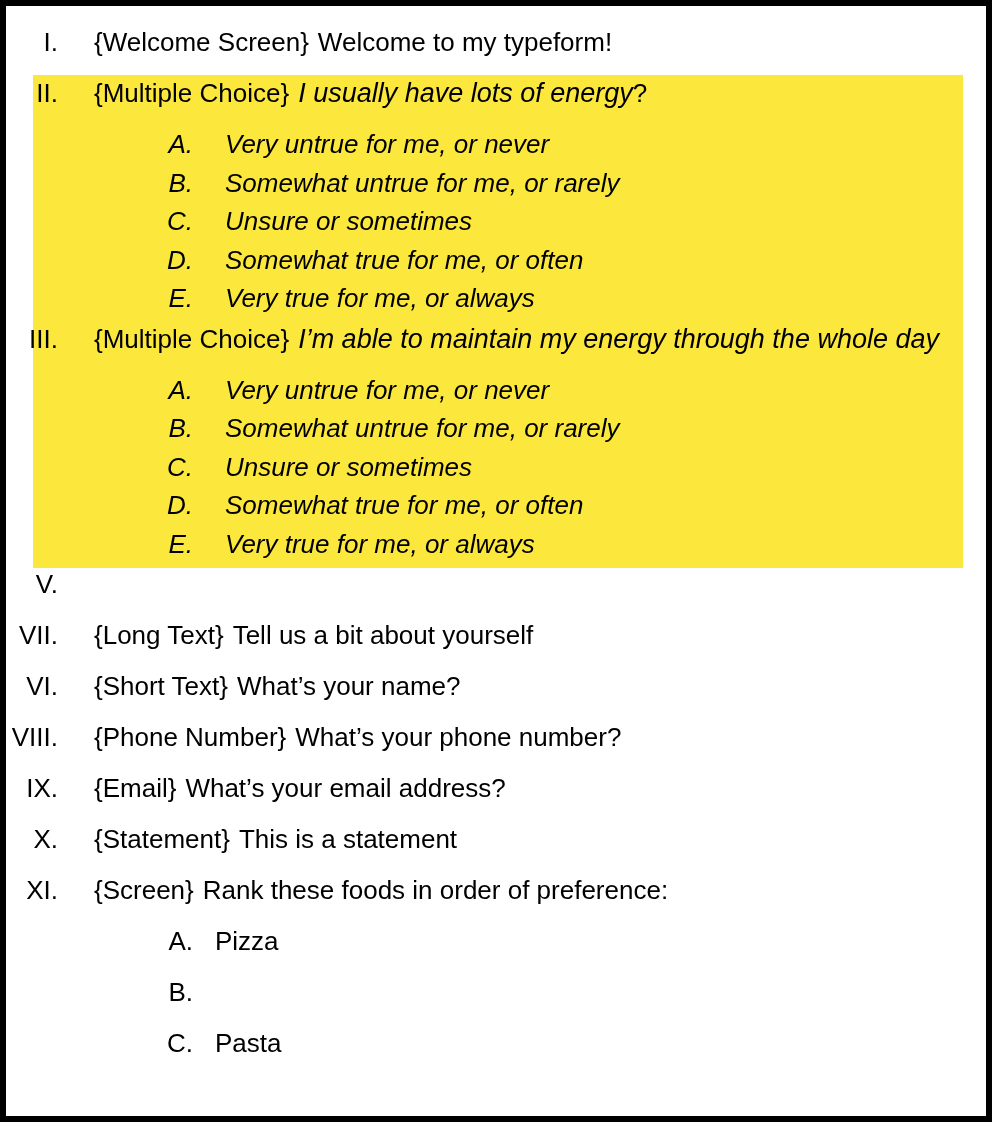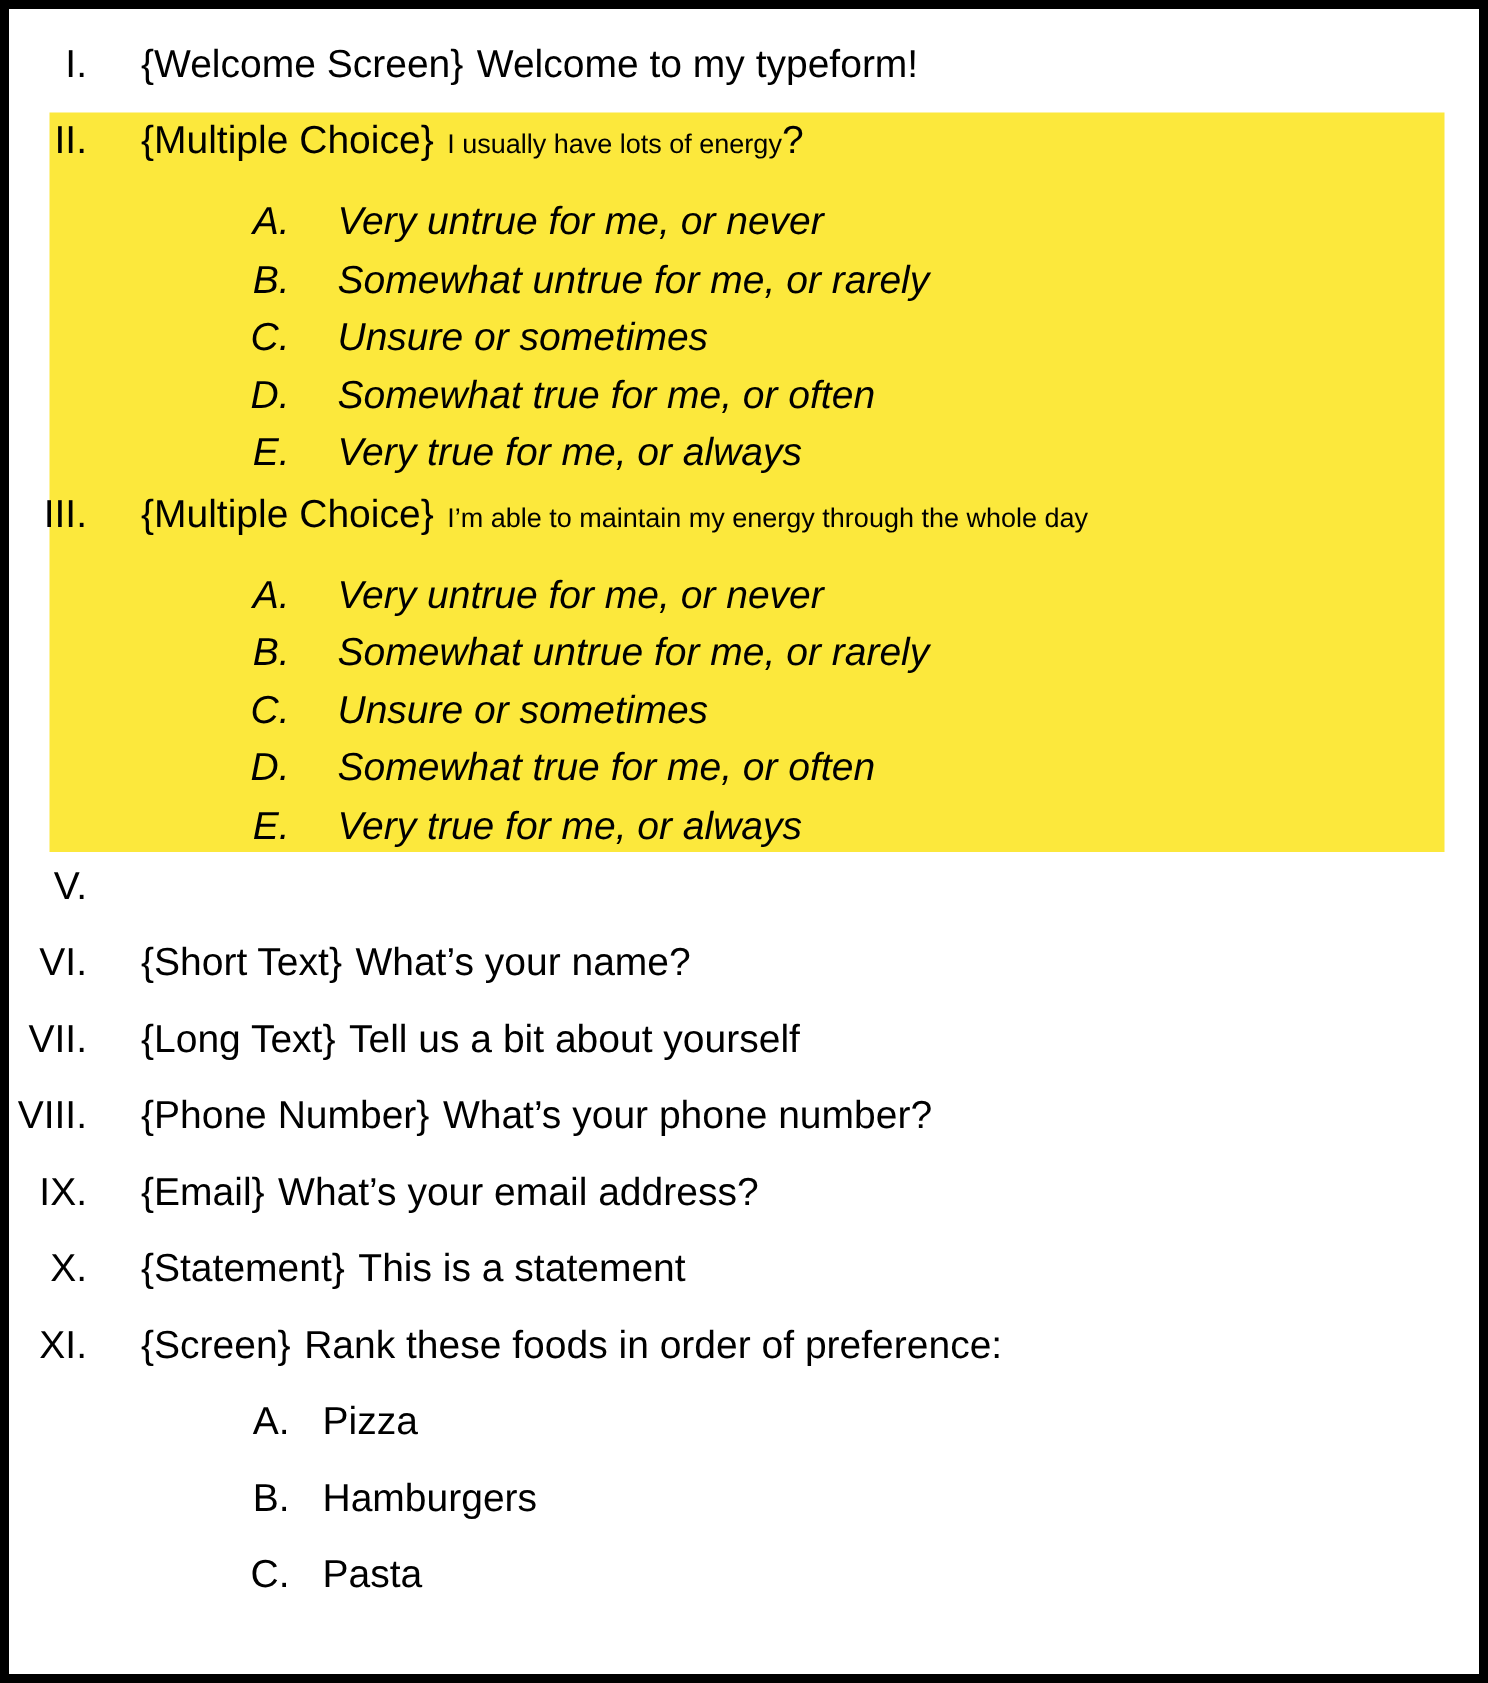--- a/index.html
+++ b/index.html
@@ -30,21 +30,21 @@
   .row {
     display: flex;
     align-items: baseline;
     font-size: 26px;
     white-space: nowrap;
   }
   .row-main { line-height: 38px; margin-bottom: 13px; }
   .num { flex: 0 0 52px; width: 52px; text-align: right; }
   .content { margin-left: 36px; }
   .tag { margin-right: 9px; }
-  .q { font-size: 18px; }
+  .q { font-style: italic; font-size: 27px; }
   .q-suffix { font-style: normal; font-size: 26px; }
   .row-opt { line-height: 38.5px; margin-bottom: 0; }
   .row-opt .letter { flex: 0 0 187px; width: 187px; text-align: right; }
   .row-opt .opt-text { margin-left: 32px; }
   .row-opt.italic { font-style: italic; }
   .row-opt.last { margin-bottom: 2px; }
   .row-rank { line-height: 38px; margin-bottom: 13px; }
   .row-rank .letter { flex: 0 0 187px; width: 187px; text-align: right; }
   .row-rank .opt-text { margin-left: 22px; text-align: right; }
 </style>
@@ -116,30 +116,30 @@
       <span class="letter">E.</span>
       <span class="opt-text">Very true for me, or always</span>
     </div>
 
 
     <div class="row row-main">
       <span class="num">V.</span>
     </div>
 
     <div class="row row-main">
-      <span class="num">VI.</span>
+      <span class="num">VII.</span>
       <span class="content">
-        <span class="tag">{Short Text}</span><span>What’s your name?</span>
+        <span class="tag">{Long Text}</span><span>Tell us a bit about yourself</span>
       </span>
     </div>
 
     <div class="row row-main">
-      <span class="num">VII.</span>
+      <span class="num">VI.</span>
       <span class="content">
-        <span class="tag">{Long Text}</span><span>Tell us a bit about yourself</span>
+        <span class="tag">{Short Text}</span><span>What’s your name?</span>
       </span>
     </div>
 
     <div class="row row-main">
       <span class="num">VIII.</span>
       <span class="content">
         <span class="tag">{Phone Number}</span><span>What’s your phone number?</span>
       </span>
     </div>
 
@@ -162,21 +162,20 @@
       <span class="content">
         <span class="tag">{Screen}</span><span>Rank these foods in order of preference:</span>
       </span>
     </div>
     <div class="row row-rank">
       <span class="letter">A.</span>
       <span class="opt-text">Pizza</span>
     </div>
     <div class="row row-rank">
       <span class="letter">B.</span>
-      <span class="opt-text">Hamburgers</span>
     </div>
     <div class="row row-rank">
       <span class="letter">C.</span>
       <span class="opt-text">Pasta</span>
     </div>
 
   </div>
 </div>
 
 </body></html>

